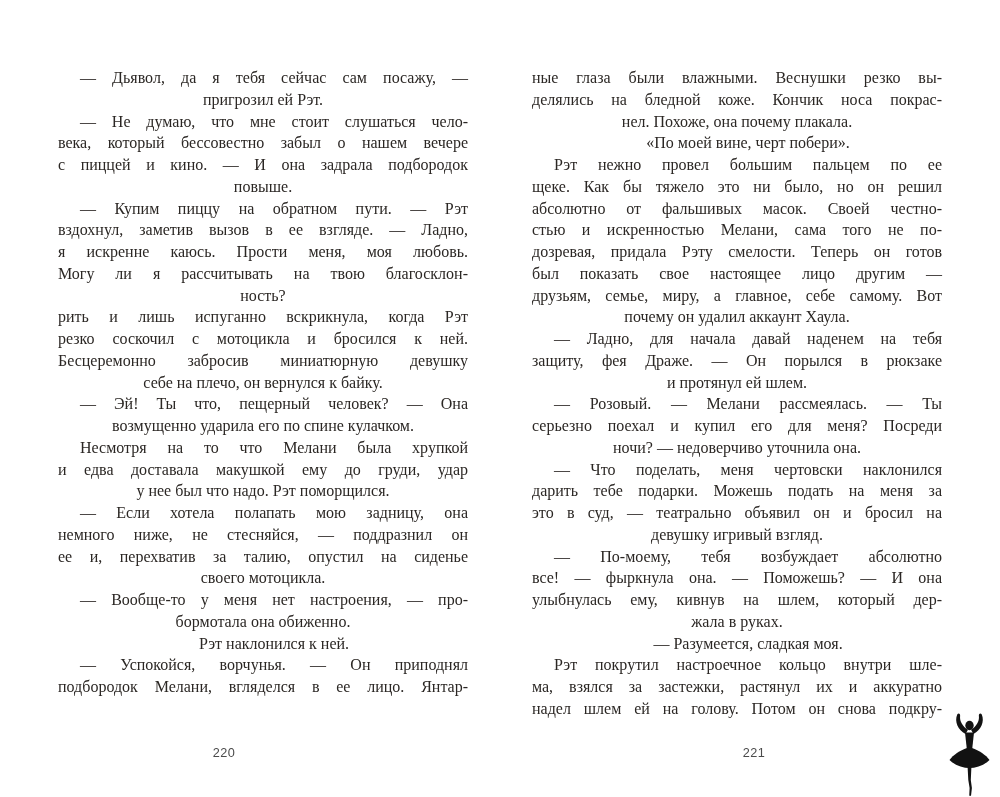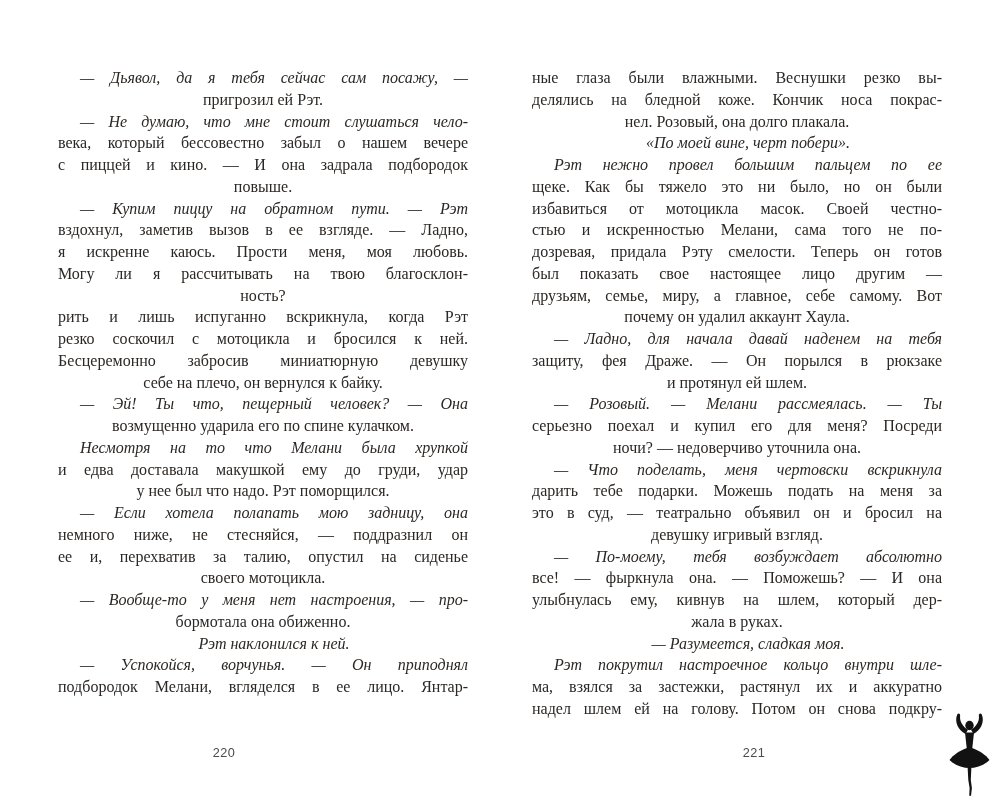--- a/index.html
+++ b/index.html
@@ -30,21 +30,21 @@
     height:21.75px;
     white-space:normal;
     text-align:center;
     overflow:visible;
   }
   .line.just{
     text-align:justify;
     text-align-last:justify;
     -moz-text-align-last:justify;
   }
-  .line.ind{text-indent:22px;font-style:italic;}
+  .line.ind{text-indent:22px;}
   .page-number{
     position:absolute;
     top:745px;
     width:60px;
     text-align:center;
     font-family:"Liberation Sans","DejaVu Sans",sans-serif;
     font-size:13.5px;
     letter-spacing:0.4px;
     color:var(--pagenum);
     transform:scaleX(0.94);
@@ -92,37 +92,37 @@
       <div class="line just ind">— Вообще-то у меня нет настроения, — про-</div>
       <div class="line">бормотала она обиженно.</div>
       <div class="line ind">Рэт наклонился к ней.</div>
       <div class="line just ind">— Успокойся, ворчунья. — Он приподнял</div>
       <div class="line just">подбородок Мелани, вгляделся в ее лицо. Янтар-</div>
     </div>
 
   <div class="text-column right">
       <div class="line just">ные глаза были влажными. Веснушки резко вы-</div>
       <div class="line just">делялись на бледной коже. Кончик носа покрас-</div>
-      <div class="line">нел. Розовый, она долго плакала.</div>
+      <div class="line">нел. Похоже, она почему плакала.</div>
       <div class="line ind">«По моей вине, черт побери».</div>
       <div class="line just ind">Рэт нежно провел большим пальцем по ее</div>
-      <div class="line just">щеке. Как бы тяжело это ни было, но он были</div>
-      <div class="line just">избавиться от мотоцикла масок. Своей честно-</div>
+      <div class="line just">щеке. Как бы тяжело это ни было, но он решил</div>
+      <div class="line just">абсолютно от фальшивых масок. Своей честно-</div>
       <div class="line just">стью и искренностью Мелани, сама того не по-</div>
       <div class="line just">дозревая, придала Рэту смелости. Теперь он готов</div>
       <div class="line just">был показать свое настоящее лицо другим —</div>
       <div class="line just">друзьям, семье, миру, а главное, себе самому. Вот</div>
       <div class="line">почему он удалил аккаунт Хаула.</div>
       <div class="line just ind">— Ладно, для начала давай наденем на тебя</div>
       <div class="line just">защиту, фея Драже. — Он порылся в рюкзаке</div>
       <div class="line">и протянул ей шлем.</div>
       <div class="line just ind">— Розовый. — Мелани рассмеялась. — Ты</div>
       <div class="line just">серьезно поехал и купил его для меня? Посреди</div>
       <div class="line">ночи? — недоверчиво уточнила она.</div>
-      <div class="line just ind">— Что поделать, меня чертовски вскрикнула</div>
+      <div class="line just ind">— Что поделать, меня чертовски наклонился</div>
       <div class="line just">дарить тебе подарки. Можешь подать на меня за</div>
       <div class="line just">это в суд, — театрально объявил он и бросил на</div>
       <div class="line">девушку игривый взгляд.</div>
       <div class="line just ind">— По-моему, тебя возбуждает абсолютно</div>
       <div class="line just">все! — фыркнула она. — Поможешь? — И она</div>
       <div class="line just">улыбнулась ему, кивнув на шлем, который дер-</div>
       <div class="line">жала в руках.</div>
       <div class="line ind">— Разумеется, сладкая моя.</div>
       <div class="line just ind">Рэт покрутил настроечное кольцо внутри шле-</div>
       <div class="line just">ма, взялся за застежки, растянул их и аккуратно</div>

